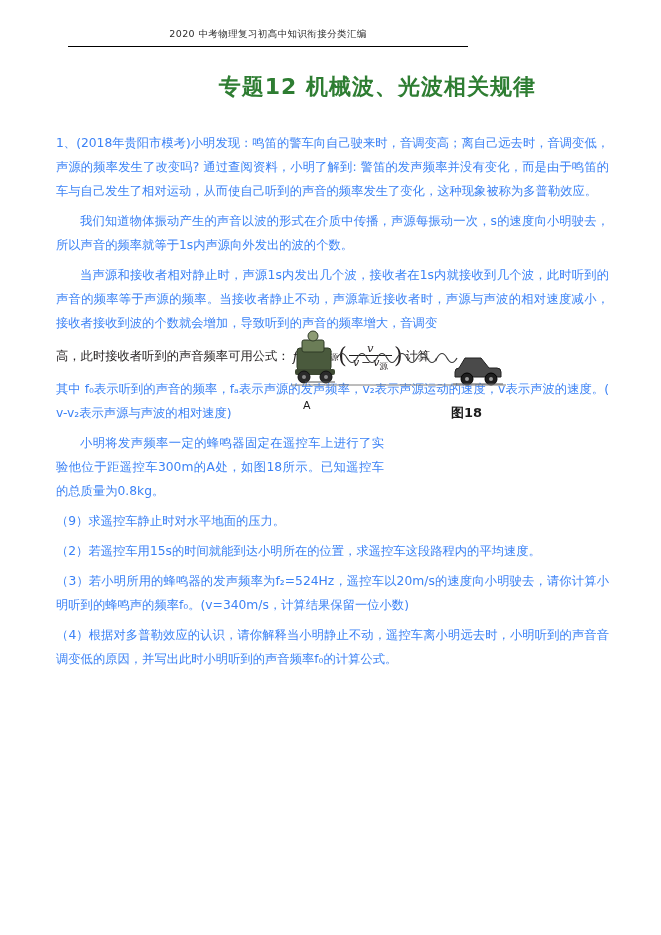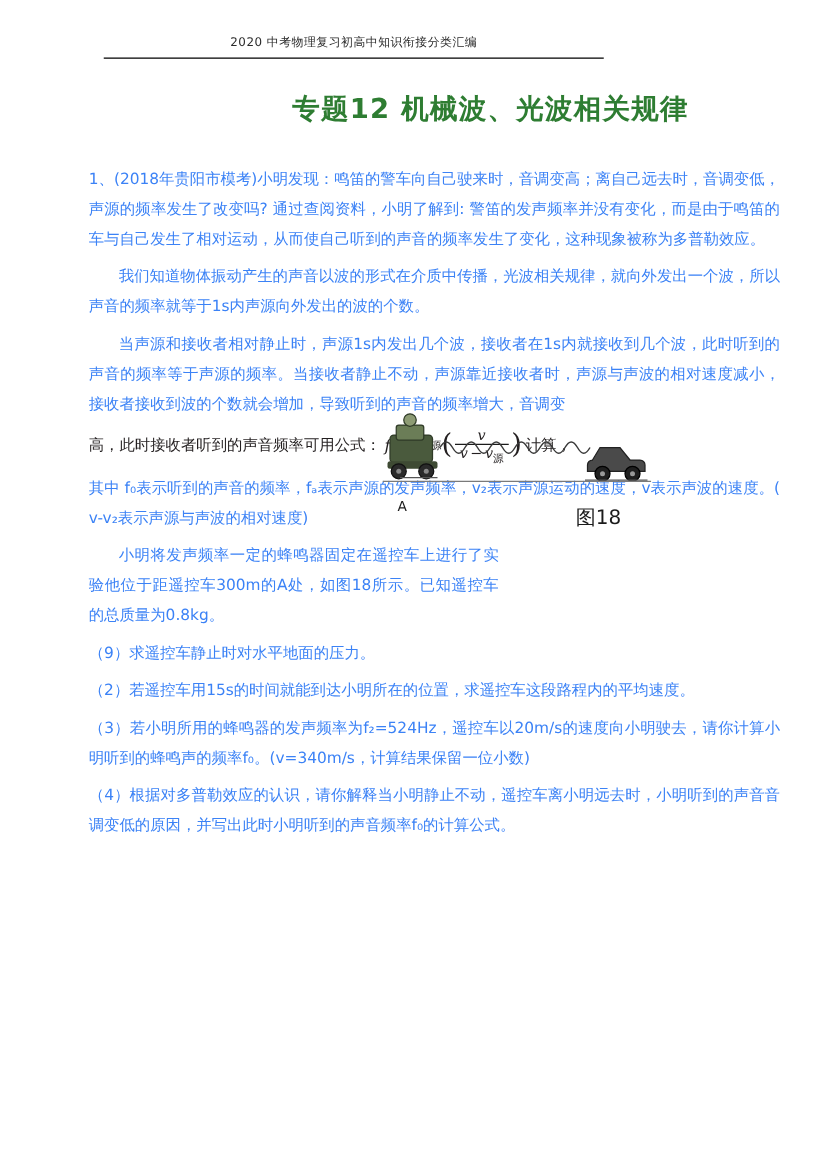--- a/index.html
+++ b/index.html
@@ -14,21 +14,20 @@
     color: #231f20;
     position: relative;
     overflow: hidden;
   }
   .page {
     position: relative;
     width: 536px;
     height: 935px;
     box-sizing: border-box;
     padding: 0 56px;
-    margin-left: 15px;
   }
   .header {
     position: absolute;
     top: 28px;
     left: 56px;
     right: 56px;
     text-align: center;
     font-size: 9.5px;
     color: #2b2b2b;
     letter-spacing: 0.4px;
@@ -131,23 +130,24 @@
     position: absolute;
     right: 30px;
     top: 322px;
     width: 215px;
     height: 96px;
   }
   .fig-caption {
     position: absolute;
     right: 54px;
     top: 404px;
-    font-size: 16px;
+    font-size: 13px;
     color: #1b1b1b;
     font-family: "DejaVu Sans", sans-serif;
+    font-weight: bold;
   }
   .wrap-float {
     float: right;
     width: 225px;
     height: 104px;
     shape-outside: none;
   }
   .label-A {
     position: absolute;
     left: 12px;
@@ -164,21 +164,21 @@
 
   <div class="header">2020 中考物理复习初高中知识衔接分类汇编</div>
   <div class="header-rule"></div>
 
   <div class="title">专题12 机械波、光波相关规律</div>
 
   <div class="content">
 
     <p>1、(2018年贵阳市模考)小明发现：鸣笛的警车向自己驶来时，音调变高；离自己远去时，音调变低，声源的频率发生了改变吗? 通过查阅资料，小明了解到: 警笛的发声频率并没有变化，而是由于鸣笛的车与自己发生了相对运动，从而使自己听到的声音的频率发生了变化，这种现象被称为多普勒效应。</p>
 
-    <p class="indent">我们知道物体振动产生的声音以波的形式在介质中传播，光波相关规律，就向外发出一个波，所以声音的频率就等于1s内声源向外发出的波的个数。</p>
+    <p class="indent">我们知道物体振动产生的声音以波的形式在介质中传播，声源每振动一次，s的速度向小明驶去，所以声音的频率就等于1s内声源向外发出的波的个数。</p>
 
     <p class="indent">当声源和接收者相对静止时，声源1s内发出几个波，接收者在1s内就接收到几个波，此时听到的声音的频率等于声源的频率。当接收者静止不动，声源靠近接收者时，声源与声波的相对速度减小，接收者接收到波的个数就会增加，导致听到的声音的频率增大，音调变</p>
 
     <div class="formula-line">
       <span>高，此时接收者听到的声音频率可用公式：</span>
       <span class="formula">
         <span class="var">f</span>
           <span class="sub">耳</span>
         <span style="margin:0 4px;">=</span>
         <span class="var">f</span>

